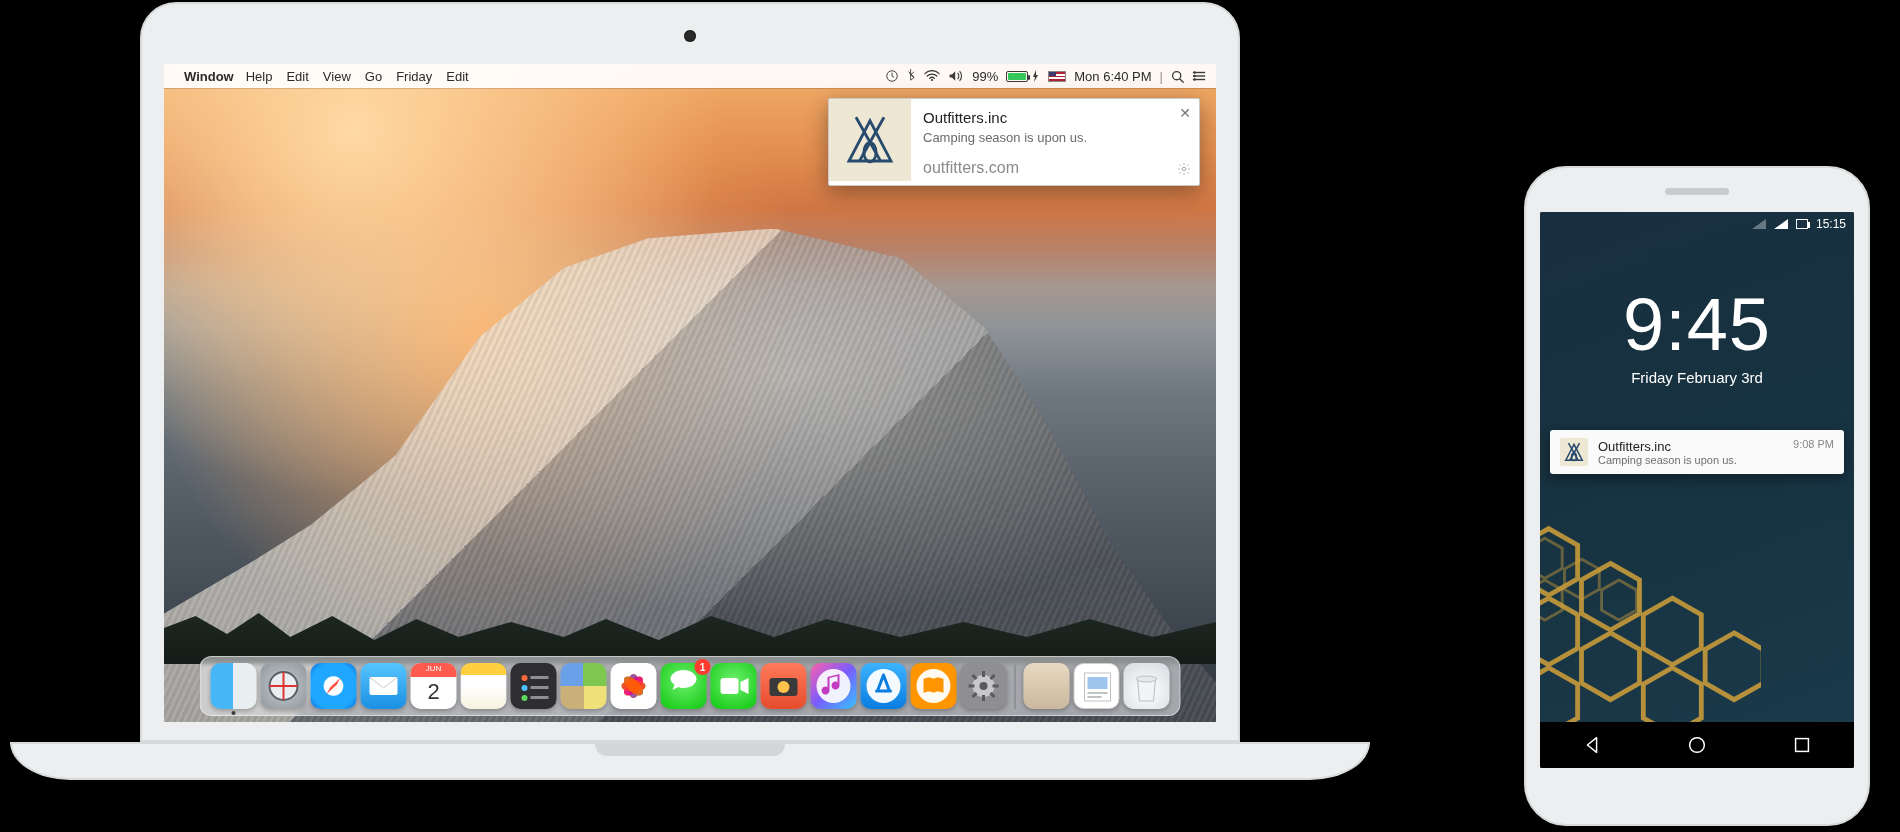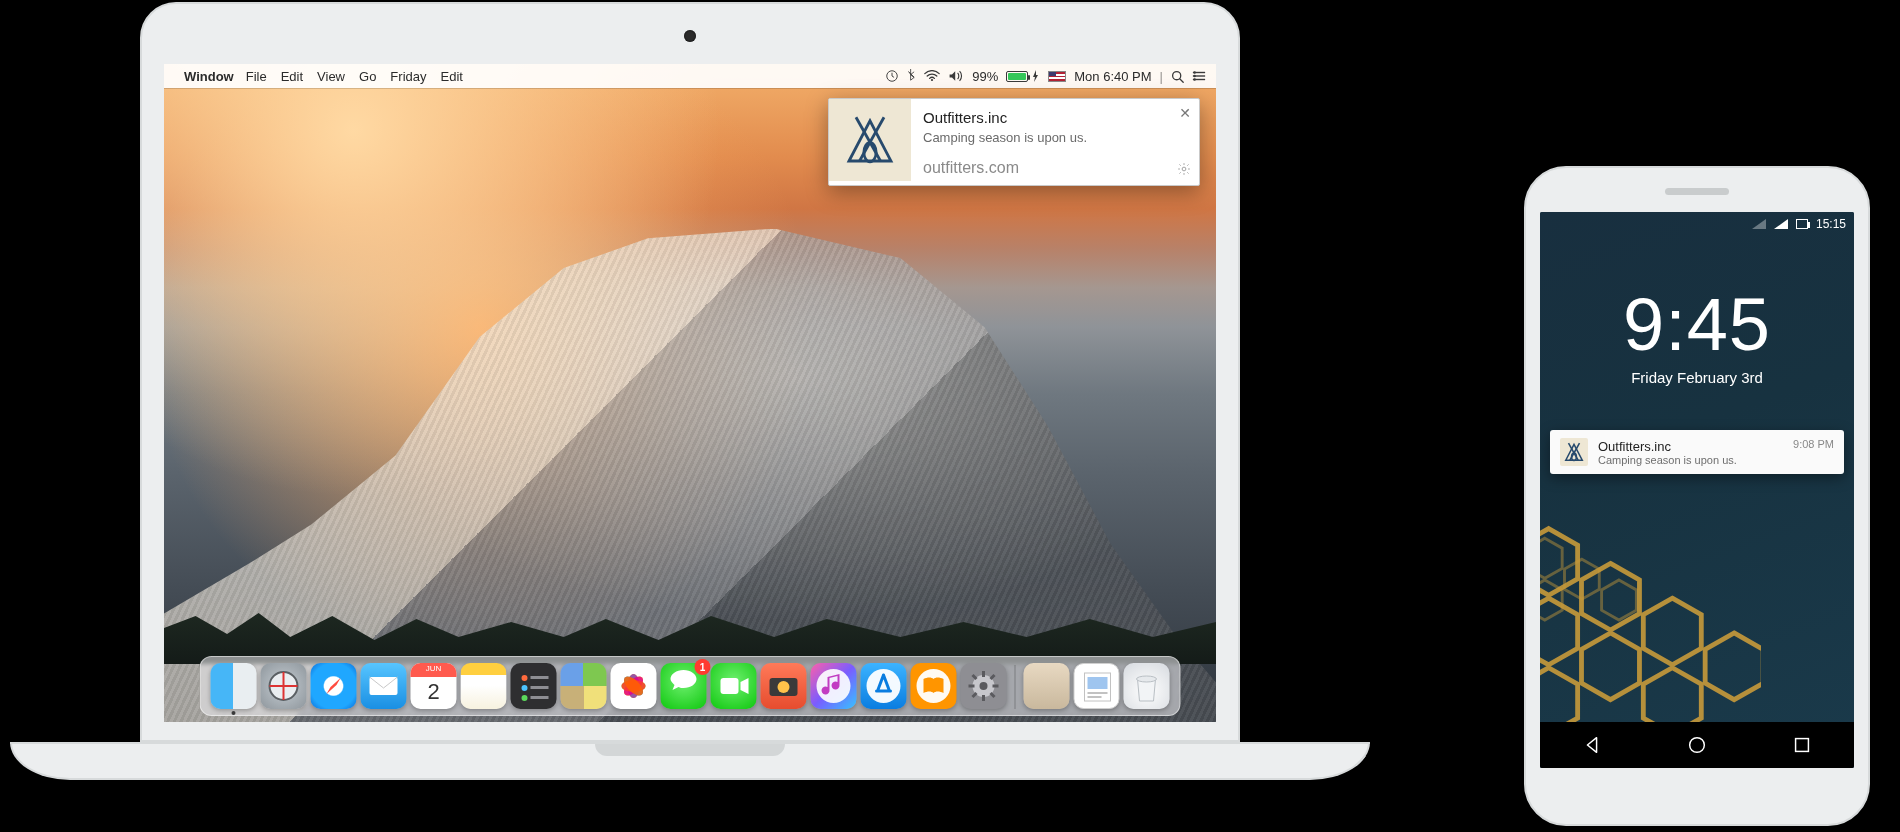--- a/index.html
+++ b/index.html
@@ -256,21 +256,21 @@
   <div class="laptop-lid">
     <div class="laptop-camera"></div>
     <div class="mac-screen">
       <div class="mac-wallpaper"></div>
       <div class="mountain"></div>
       <div class="forest"></div>
 
       <div class="menubar">
         <span class="apple"></span>
         <span class="app">Window</span>
-        <span class="menu-item">File</span>
+        <span class="menu-item">Help</span>
         <span class="menu-item">Edit</span>
         <span class="menu-item">View</span>
         <span class="menu-item">Go</span>
         <span class="menu-item">Friday</span>
         <span class="menu-item">Edit</span>
         <span class="spacer"></span>
         <span class="status">
           <svg width="14" height="14" viewBox="0 0 24 24">
               <circle cx="12" cy="12" r="9" fill="none" stroke="#3a3a3a" stroke-width="1.6"></circle>
               <path d="M12 7v5l3 2" stroke="#3a3a3a" stroke-width="1.6" fill="none" stroke-linecap="round"></path>

